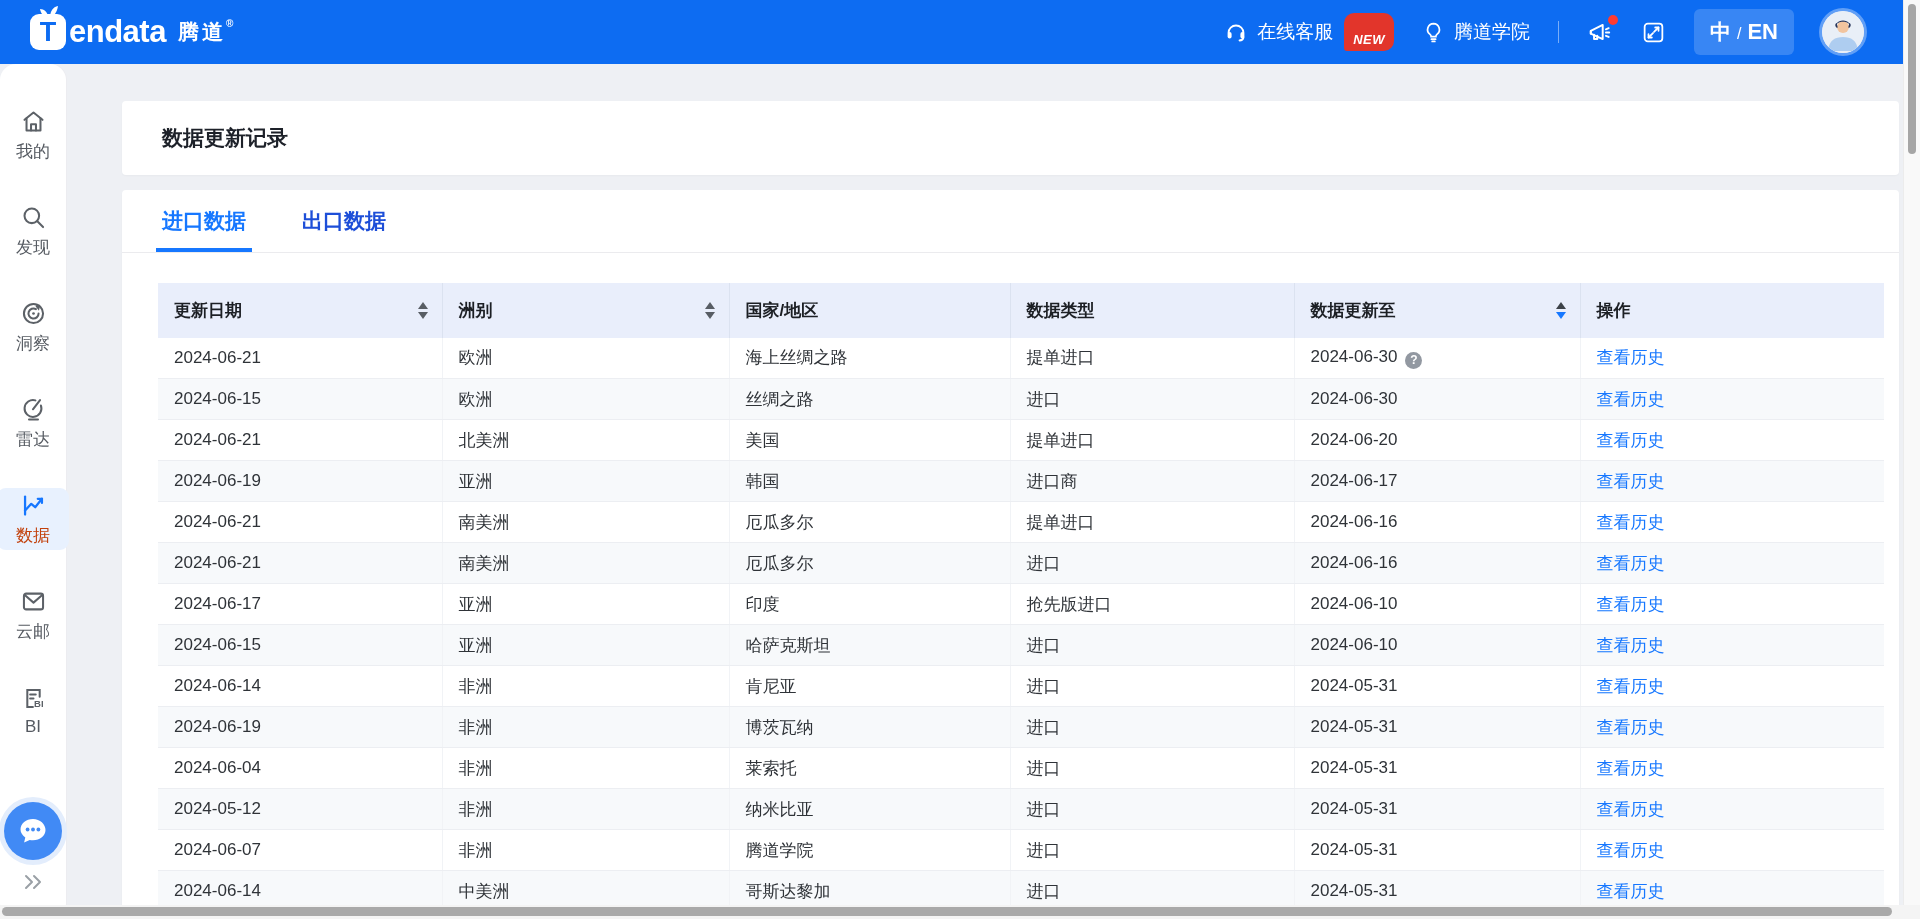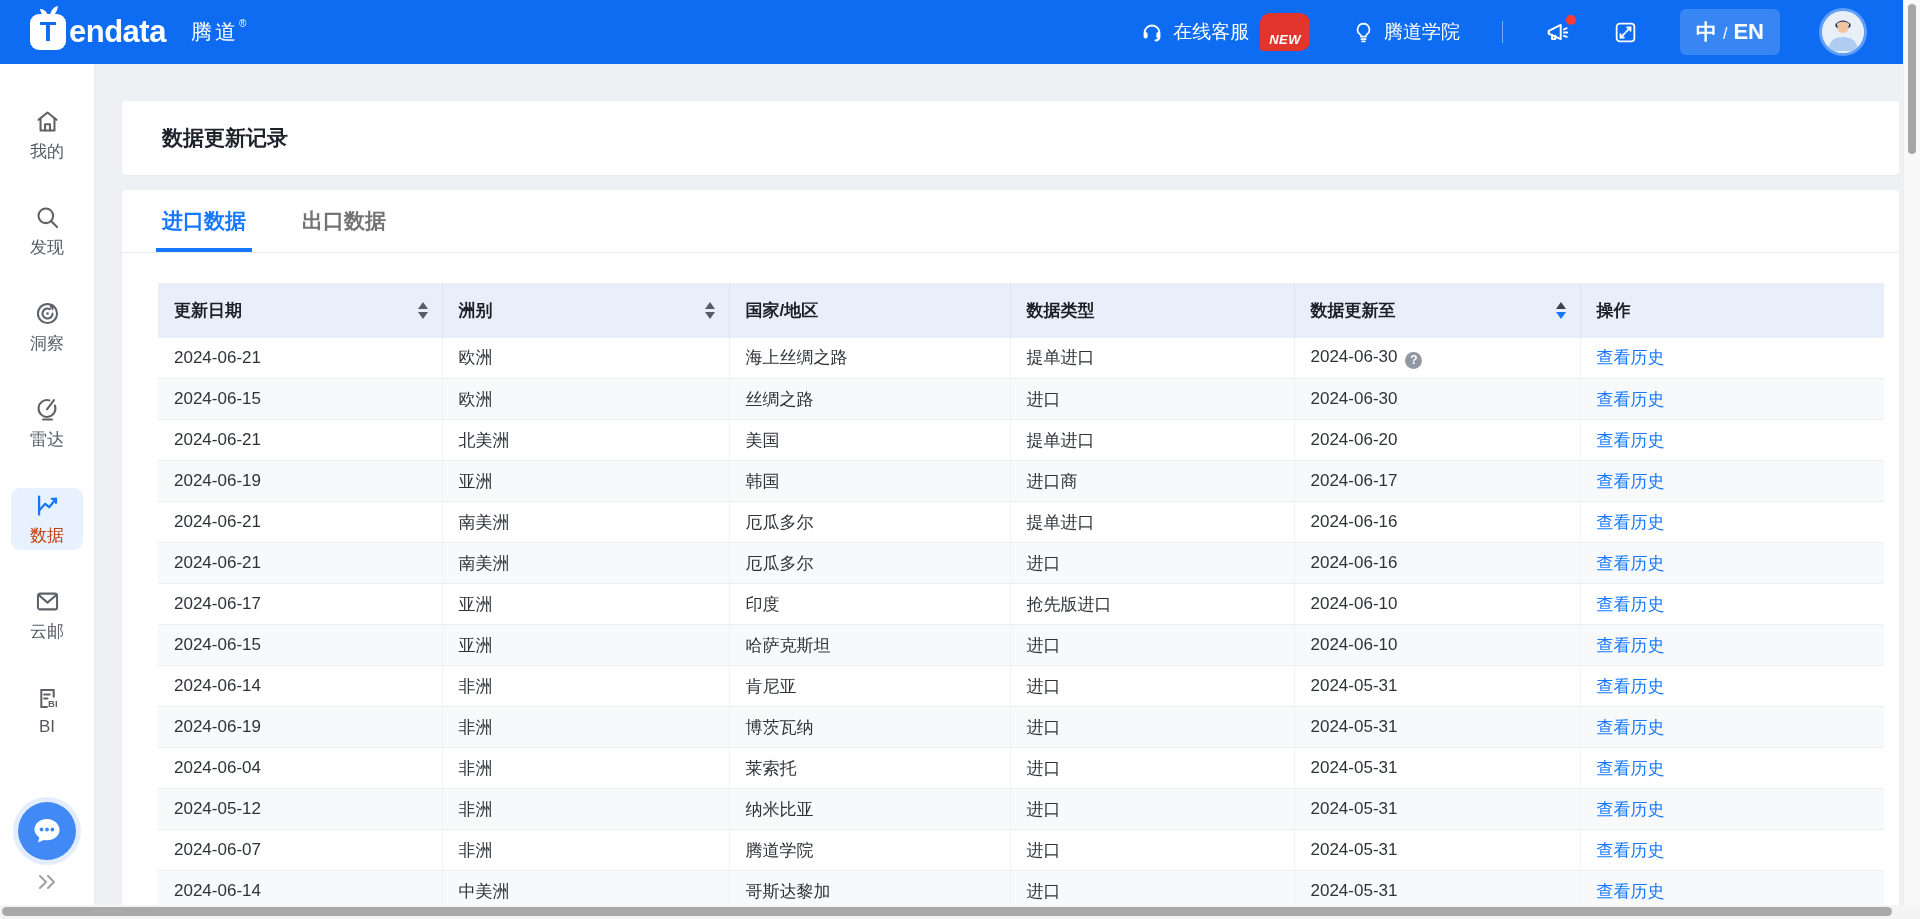--- a/index.html
+++ b/index.html
@@ -8,42 +8,42 @@
 
   
   .topbar { position:absolute; top:0; left:0; width:1920px; height:64px; background:#0d6cf2;
             display:flex; align-items:center; justify-content:space-between; padding:0 56px 0 30px; z-index:5; }
   .logo { display:flex; align-items:center; color:#fff; }
   .logo-box { position:relative; width:36px; height:36px; background:#fff; border-radius:9px;
               display:flex; align-items:center; justify-content:center; color:#0d6cf2;
               font-weight:bold; font-size:27px; }
   .logo-leaf { position:absolute; top:-9px; left:9px; }
   .logo-word { font-size:31px; font-weight:bold; letter-spacing:-0.5px; margin-left:3px; }
-  .logo-cn { font-size:21px; font-weight:400; margin-left:25px; letter-spacing:3px; }
+  .logo-cn { font-size:21px; font-weight:700; margin-left:12px; letter-spacing:3px; }
   .logo-reg { font-size:10px; vertical-align:top; }
 
-  .topnav { display:flex; align-items:center; gap:42px; color:#fff; }
+  .topnav { display:flex; align-items:center; gap:28px; color:#fff; }
   .topnav-item { display:flex; align-items:center; gap:9px; font-size:19px; cursor:pointer; }
   .badge-new { background:#e2352b; color:#fff; font-size:13px; font-weight:bold; font-style:italic;
                padding:19px 9px 4px; border-radius:10px 10px 10px 3px; margin-left:2px; letter-spacing:.5px; }
   .topnav-divider { width:1px; height:22px; background:rgba(255,255,255,.45); }
   .icon-btn { position:relative; display:flex; align-items:center; justify-content:center; cursor:pointer; }
   .red-dot { position:absolute; top:-4px; right:-5px; width:10px; height:10px; border-radius:50%; background:#ff3b30; }
   .lang-btn { background:rgba(255,255,255,.18); border:0; border-radius:6px; color:#fff;
               padding:9px 16px; display:flex; align-items:baseline; gap:6px; cursor:pointer; }
   .lang-zh { font-size:21px; font-weight:bold; }
   .lang-sep { font-size:16px; }
   .lang-en { font-size:22px; font-weight:bold; }
   .avatar { width:42px; height:42px; border-radius:50%; overflow:hidden; background:#e9eff7;
             box-shadow:0 0 0 3px rgba(255,255,255,.35); cursor:pointer; }
 
   
-  .sidebar { position:absolute; top:64px; left:0; bottom:0; width:94px; background:#fff; z-index:4;
+  .sidebar { position:absolute; top:64px; left:0; bottom:0; width:66px; background:#fff; z-index:4;
              display:flex; flex-direction:column; align-items:center; padding-top:40px; gap:34px;
-             box-shadow:1px 0 0 #ececf0; }
+             box-shadow:1px 0 0 #ececf0;border-radius:16px; }
   .side-item { width:72px; height:62px; display:flex; flex-direction:column; align-items:center;
                justify-content:center; gap:5px; color:#555a61; font-size:17px; cursor:pointer; border-radius:9px; }
   .side-item svg { stroke:#5c6167; }
   .side-item.active { background:#e8f1fe; color:#c2410c; }
   .side-item.active svg { stroke:#1677ff; }
   .fab-wrap { margin-top:26px; display:flex; flex-direction:column; align-items:center; gap:12px; }
   .chat-fab { width:58px; height:58px; border-radius:50%; background:#418af5; display:flex; align-items:center;
               justify-content:center; box-shadow:0 0 0 5px #e3edfc; cursor:pointer; }
   .collapse { color:#9aa0a6; cursor:pointer; display:flex; }
 
@@ -53,21 +53,21 @@
   .card { background:#fff; border-radius:4px; }
   .title-card { height:74px; display:flex; align-items:center; padding-left:40px; margin-bottom:15px;
                 box-shadow:0 1px 2px rgba(0,0,0,.03); }
   .page-title { font-size:21px; font-weight:bold; color:#1d2129; }
 
   .table-card { flex:1; min-height:0; overflow:hidden; display:flex; flex-direction:column;
                 box-shadow:0 1px 2px rgba(0,0,0,.03); }
   .tabs { height:75px; display:flex; align-items:center; gap:56px; padding-left:40px;
           border-bottom:1px solid #ebebee; }
   .tab { position:relative; height:100%; display:flex; align-items:center; font-size:21px; font-weight:bold;
-         color:#737373; cursor:pointer; }
+         color:#1d4ed8; cursor:pointer; }
   .tab.active { color:#1677ff; }
   .tab.active::after { content:""; position:absolute; left:-6px; right:-6px; bottom:0; height:4px; background:#1677ff; }
 
   .table-wrap { padding:30px 15px 0 36px; }
   table { width:100%; border-collapse:collapse; table-layout:fixed; }
   col.c1{width:284px} col.c2{width:287px} col.c3{width:281px} col.c4{width:284px} col.c5{width:286px}
   th { background:#e9eefb; height:55px; font-size:17px; font-weight:bold; color:#1c1f24; text-align:left;
        padding:0 14px 0 16px; border-right:1px solid #dbe2f0; }
   th:last-child { border-right:0; }
   .th-inner { display:flex; align-items:center; justify-content:space-between; }

